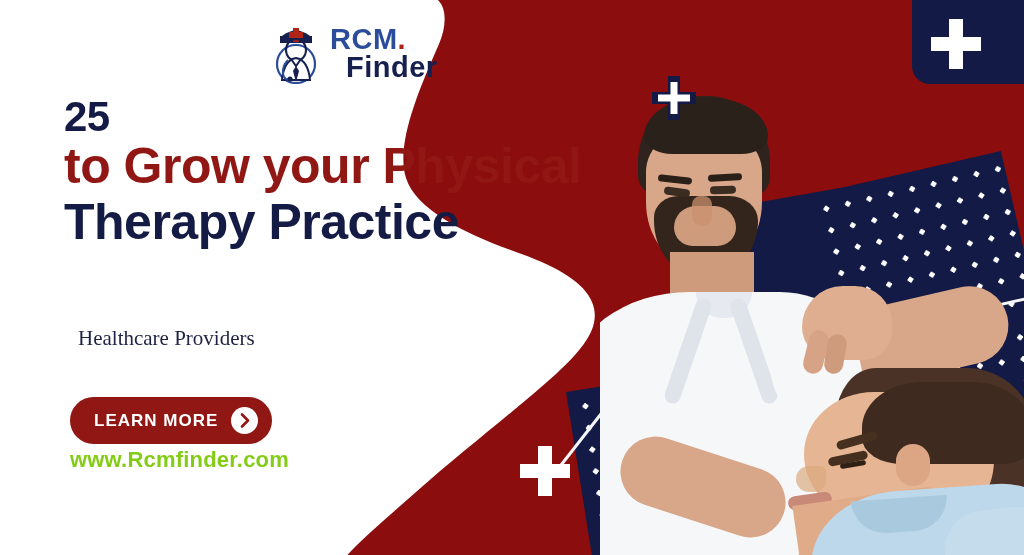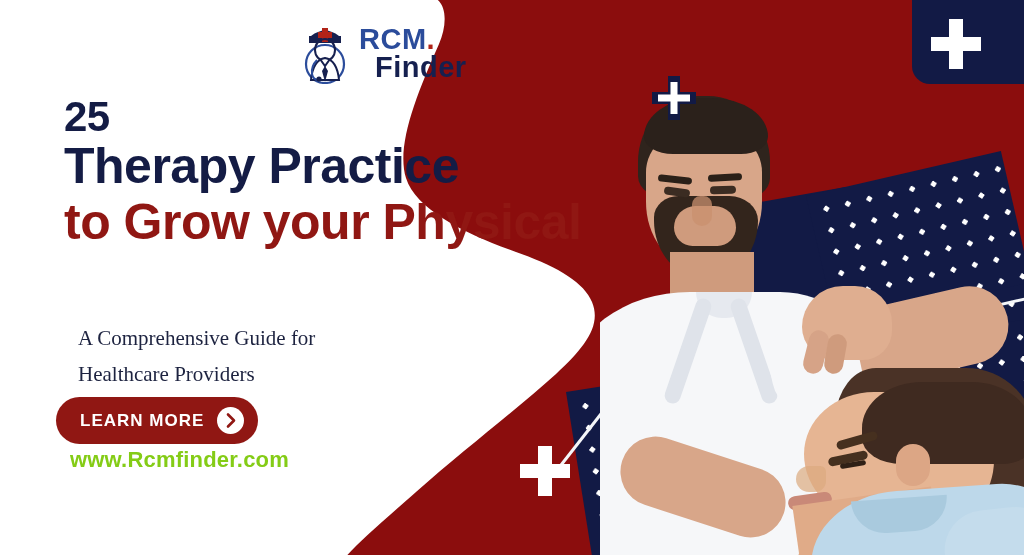--- a/index.html
+++ b/index.html
@@ -308,21 +308,21 @@
     top: 74px;
     left: 650px;
     width: 48px;
     height: 48px;
   }
 
   
   .logo {
     position: absolute;
     top: 22px;
-    left: 297px;
+    left: 268px;
     display: flex;
     align-items: center;
     gap: 6px;
   }
   .logo-mark { width: 56px; height: 62px; flex: 0 0 auto; }
   .logo-words {
     display: flex;
     flex-direction: column;
     line-height: .98;
     font-weight: 700;
@@ -357,21 +357,21 @@
     width: 420px;
     font-family: "Liberation Serif", serif;
     font-size: 21px;
     line-height: 1.72;
     color: #1d2340;
   }
 
   .cta {
     position: absolute;
     top: 397px;
-    left: 56px;
+    left: 70px;
     display: flex;
     align-items: center;
     gap: 13px;
     background: #901713;
     border-radius: 24px;
     padding: 10px 14px 10px 24px;
     border: none;
     cursor: pointer;
   }
   .cta-label {
@@ -498,26 +498,25 @@
     <div class="logo-words">
       <span class="logo-line1">
         <span>RCM</span><span class="logo-dot">.</span>
       </span>
       <span class="logo-line2">Finder</span>
     </div>
   </div>
 
   <div class="headline">
     <div class="hl-line hl-navy hl-count">25</div>
+    <div class="hl-line hl-red">to Grow your Physical</div>
     <div class="hl-line hl-navy">Therapy Practice</div>
-    <div class="hl-line hl-red">to Grow your Physical</div>
   </div>
 
   <div class="subtitle">
-    <div>A Comprehensive Guide for</div>
     <div>Healthcare Providers</div>
   </div>
 
   <button class="cta">
     <span class="cta-label">LEARN MORE</span>
     <span class="cta-arrow">
       <svg viewBox="0 0 27 27" width="27" height="27">
         <circle cx="13.5" cy="13.5" r="13.5" fill="#ffffff"></circle>
         <path d="M11 7.5 L17 13.5 L11 19.5" fill="none" stroke="#901713" stroke-width="2.6" stroke-linecap="round" stroke-linejoin="round"></path>
       </svg>

